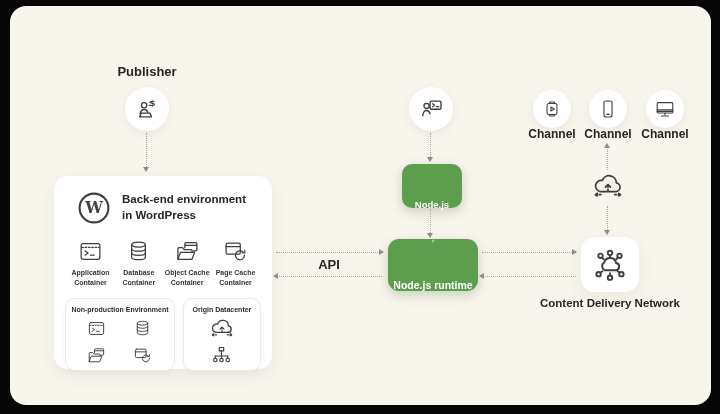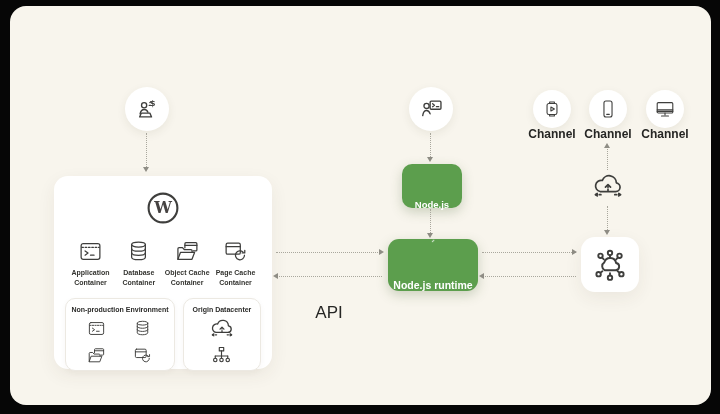--- a/index.html
+++ b/index.html
@@ -28,48 +28,50 @@
   .wp-header{display:flex;justify-content:center;align-items:center;gap:10px;padding-top:14px;}
   .wp-title{width:128px;font-size:11.5px;font-weight:700;color:#262624;line-height:1.35;}
   .wp-containers{display:flex;justify-content:space-between;padding:13px 13px 0 13px;}
   .wp-container-item{width:47px;display:flex;flex-direction:column;align-items:center;}
   .wp-container-item .cap{margin-top:4px;font-size:7px;font-weight:600;color:#33332F;text-align:center;line-height:1.45;}
   .wp-subrow{display:flex;gap:8px;padding:10px 11px 0 11px;}
   .subbox{border:1px solid #ECE9E2;border-radius:10px;height:73px;box-sizing:border-box;padding-top:7px;display:flex;flex-direction:column;align-items:center;background:#fff;box-shadow:0 2px 6px rgba(70,62,40,.04);}
   .subbox .sb-title{font-size:7px;font-weight:700;color:#2B2B29;text-align:center;}
   .sb-grid{margin-top:6px;display:grid;grid-template-columns:repeat(2,19px);gap:8px 27px;justify-content:center;}
   .sb-stack{margin-top:3px;display:flex;flex-direction:column;align-items:center;gap:2px;}
-  .api-label{font-size:17px;font-weight:400;color:#262624;text-align:center;margin-top:46px;}
+  .api-label{font-size:13px;font-weight:700;color:#262624;text-align:center;}
   .cdn-label{font-size:11.5px;font-weight:700;color:#262624;text-align:center;}
 </style>
 </head>
 <body>
 
 <div class="frame">
   <div class="canvas">
 
+    <div class="abs actor-label" style="left:77px;top:58px;width:120px;">Publisher</div>
     <div class="abs circle" style="left:115px;top:81px;width:44px;height:44px;">
       <svg class="ic thin" width="27" height="27" viewBox="0 0 24 24">
         <circle cx="9" cy="8.2" r="2.3"></circle>
         <path d="M5.4 15.8c.5-2.4 1.9-3.8 3.7-3.8 1.4 0 2.6.8 3.3 2.4"></path>
         <path d="M5 18.6h10.6l-1.5-3.4H6.5z"></path>
         <path d="M14.1 5.9l.9-.9"></path>
           <path d="M13.5 8.3h1.1"></path>
         <text x="16.6" y="8.9" class="glyph" font-size="7" text-anchor="middle">$</text>
       </svg>
     </div>
     <div class="abs vline" style="left:136px;top:127px;height:36px;"></div>
     <div class="arr arr-down" style="left:133px;top:161px;"></div>
 
     <div class="abs white-card" style="left:44px;top:170px;width:218px;height:193px;">
       <div class="wp-header">
         <svg class="ic" width="36" height="36" viewBox="0 0 24 24">
           <circle cx="12" cy="12" r="9.6" stroke-width="1.4"></circle>
           <text x="12" y="15.6" class="glyph-w" font-size="10.5" text-anchor="middle">W</text>
         </svg>
+        <div class="wp-title">Back-end environment in WordPress</div>
       </div>
 
       <div class="wp-containers">
         <div class="wp-container-item">
           <svg class="ic thin" width="25" height="25" viewBox="0 0 24 24">
             <rect x="3" y="4.5" width="18" height="15" rx="2"></rect>
             <path d="M3.6 8h16.8" stroke-dasharray="1.6 1.6"></path>
             <path d="M6.8 11.5l2.8 2-2.8 2"></path>
               <path d="M12 15.5h3.4"></path>
           </svg>
@@ -261,15 +263,16 @@
         <circle cx="18" cy="6.2" r="1.4"></circle>
           <path d="M17 7.3l-1.1 1.1"></path>
         <circle cx="4.8" cy="17.8" r="1.4"></circle>
           <path d="M5.9 16.9l1.3-.9"></path>
         <circle cx="12" cy="20" r="1.4"></circle>
           <path d="M12 18.6v-1.5"></path>
         <circle cx="19.2" cy="17.8" r="1.4"></circle>
           <path d="M18.1 16.9l-1.3-.9"></path>
       </svg>
     </div>
+    <div class="abs cdn-label" style="left:525px;top:291px;width:150px;">Content Delivery Network</div>
 
   </div>
 </div>
 
 </body></html>

